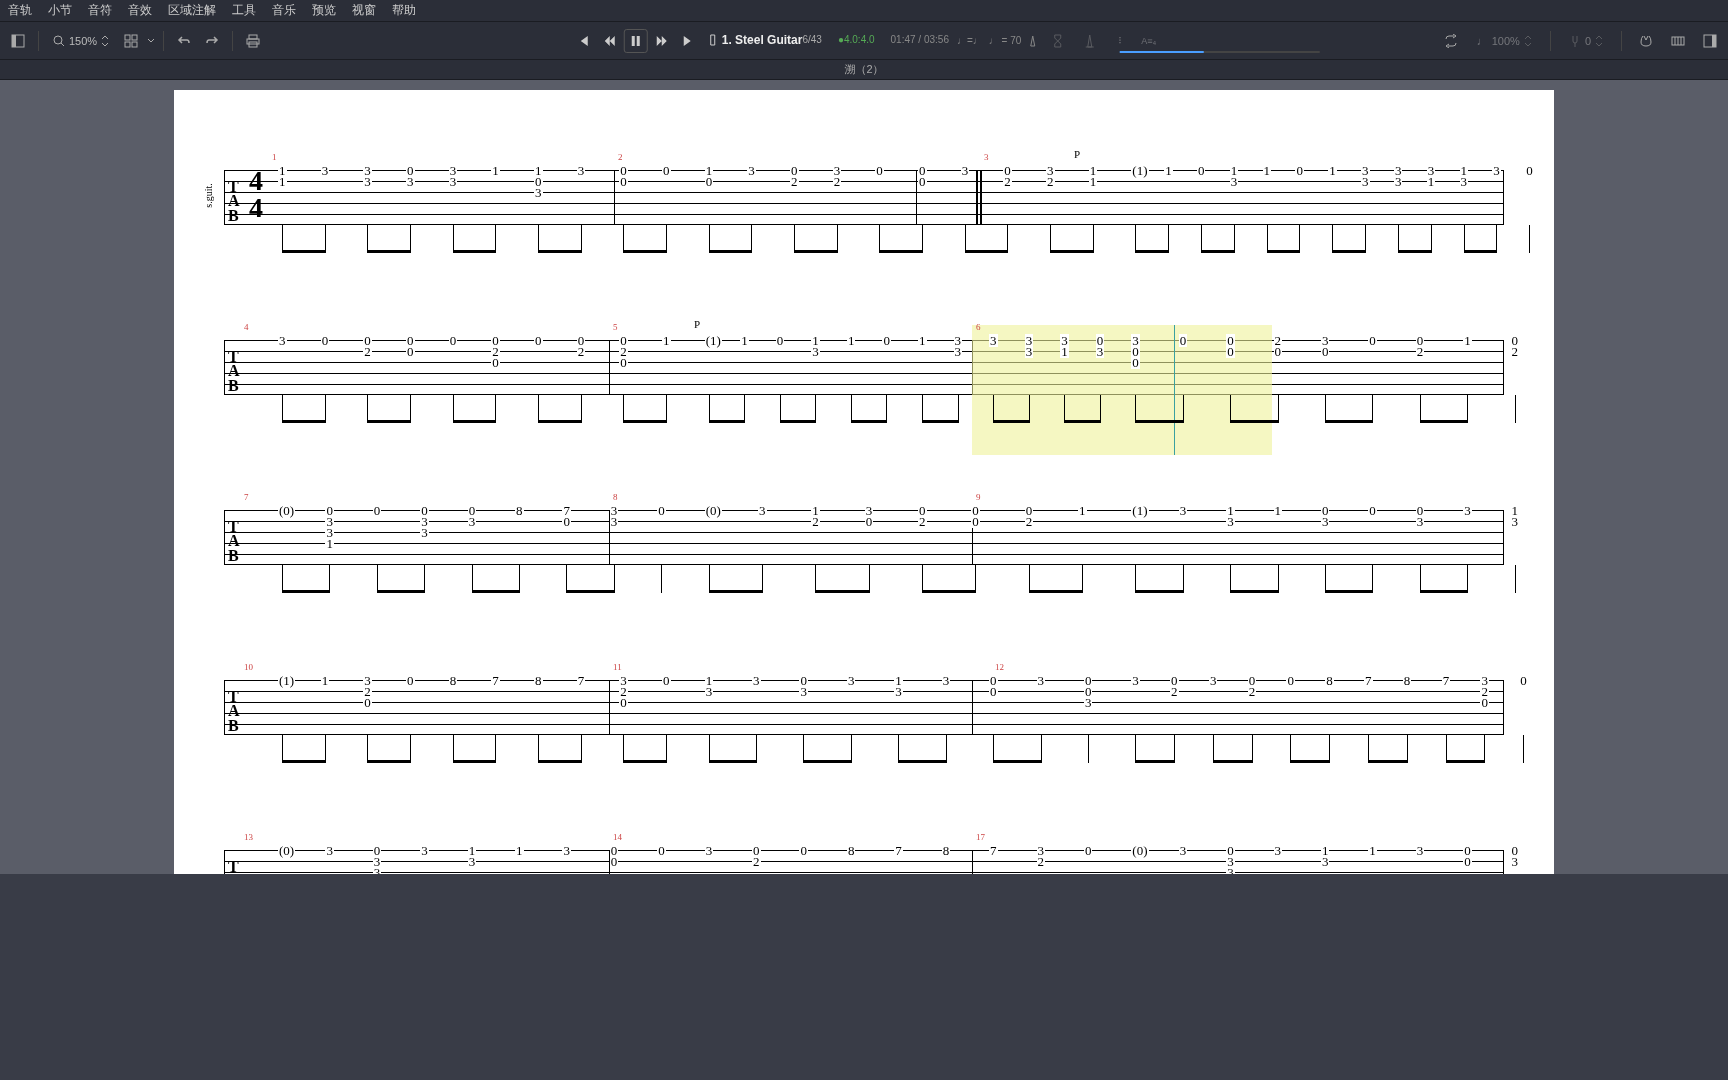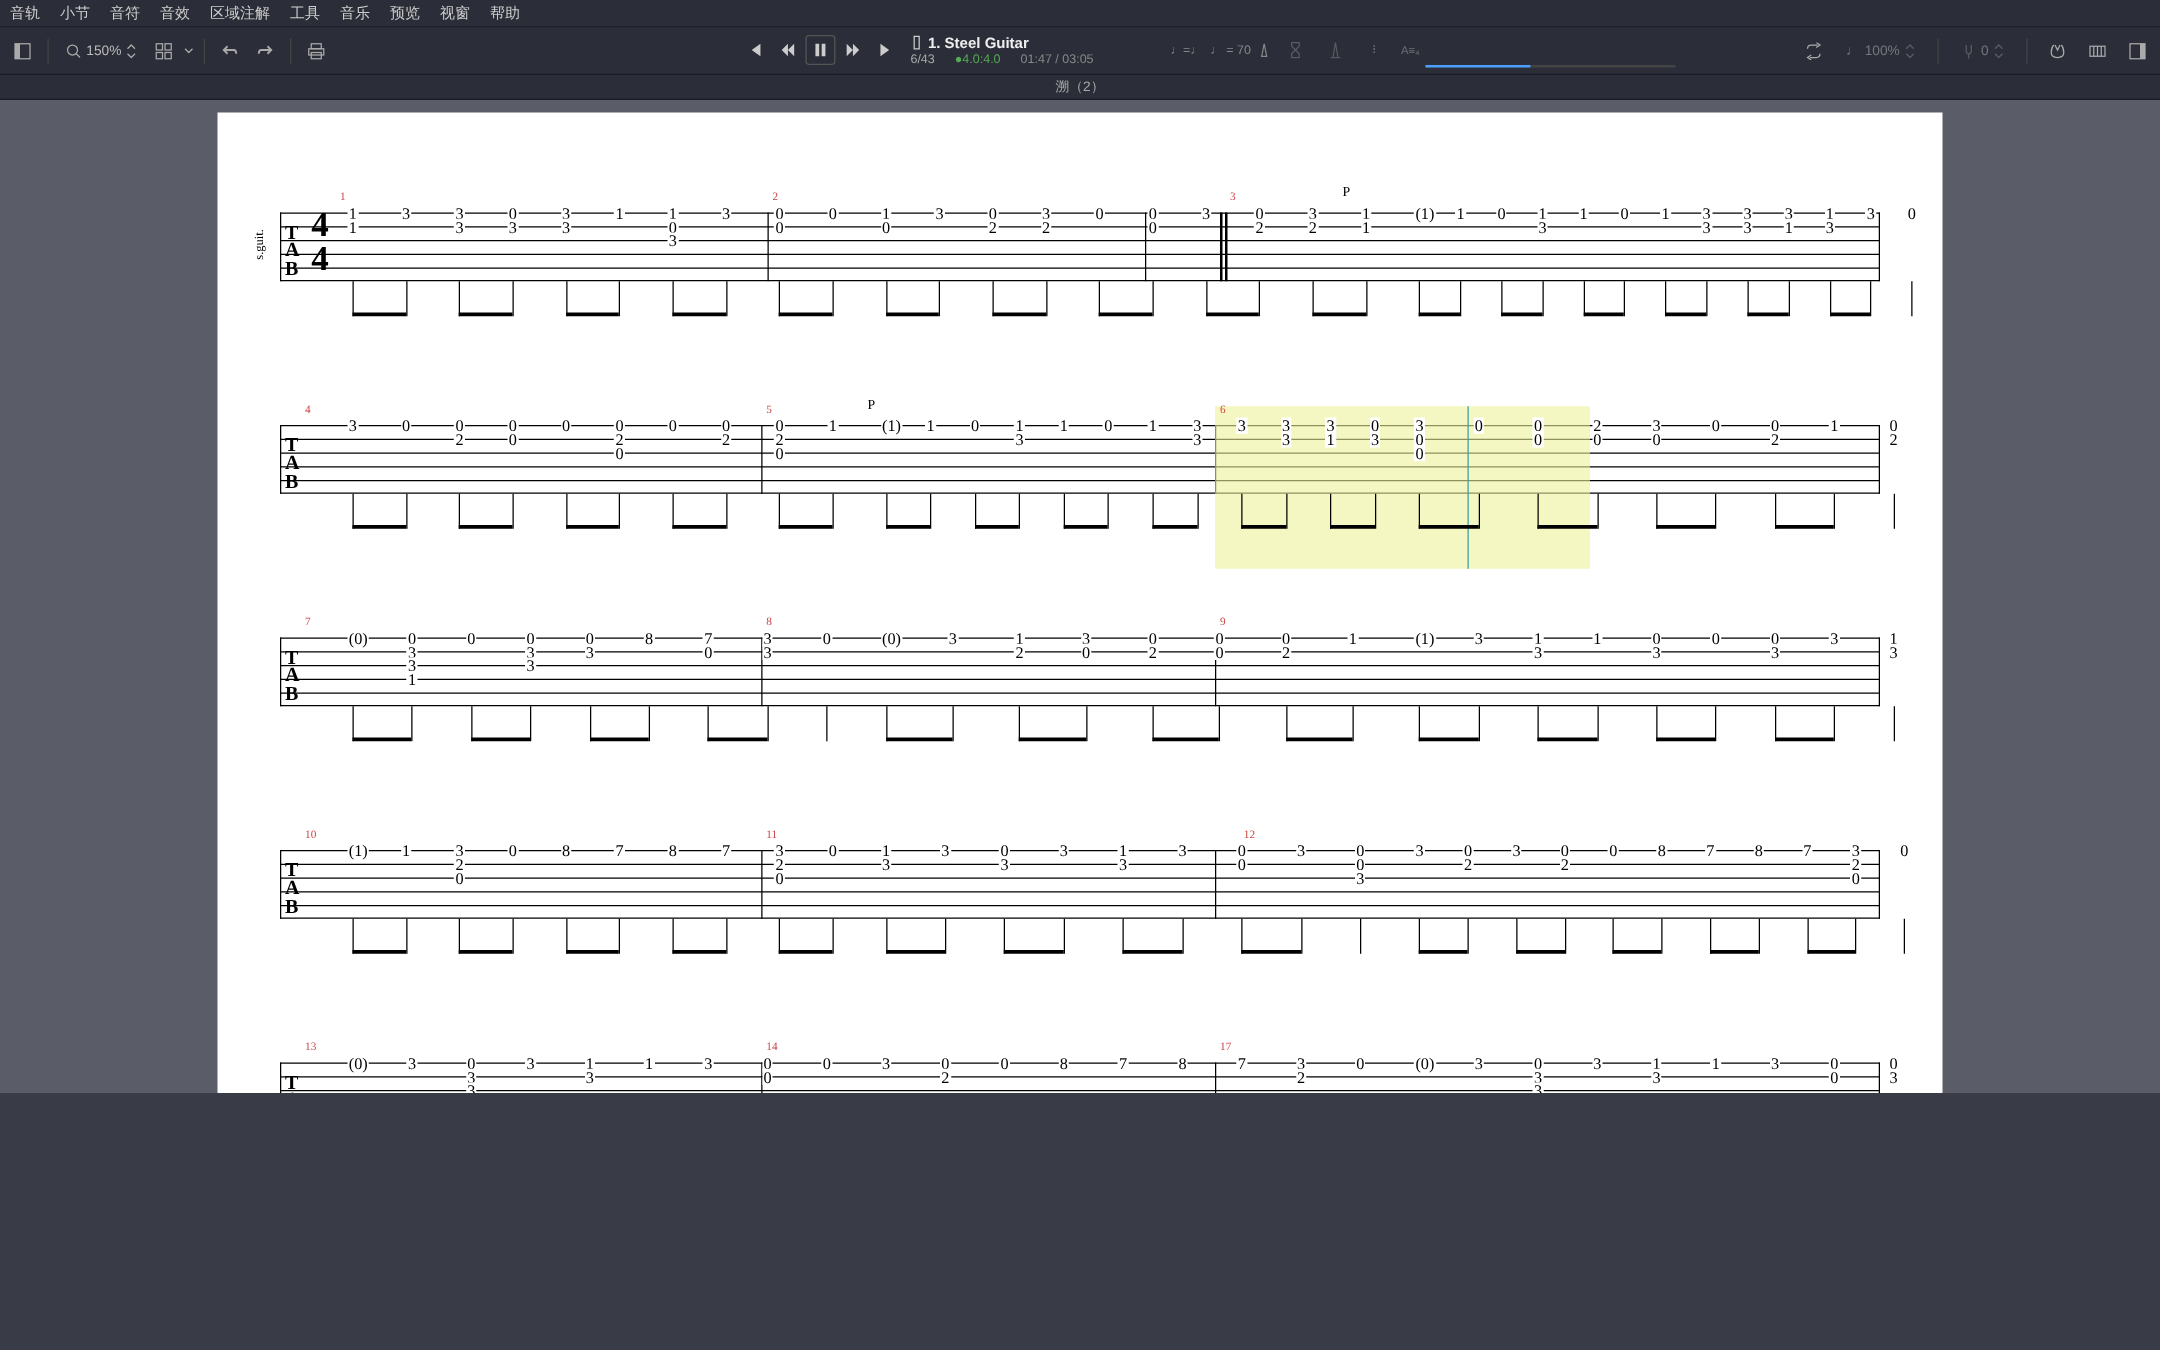--- a/index.html
+++ b/index.html
@@ -8,21 +8,21 @@
 .menubar{height:22px;background:#2b2e38;display:flex;align-items:center;padding:0 8px;font-size:12px;gap:16px;border-bottom:1px solid #1a1c22}
 .menubar span{cursor:default}
 .toolbar{height:38px;background:#2b2e38;display:flex;align-items:center;border-bottom:1px solid #1a1c22;padding:0 6px;gap:4px;position:relative}
 .tb-group{display:flex;align-items:center;gap:2px}
 .tb-btn{width:24px;height:24px;display:flex;align-items:center;justify-content:center;border-radius:3px;color:#aaa;cursor:pointer}
 .zoom{display:flex;align-items:center;gap:4px;padding:0 6px;font-size:11px;color:#bbb}
 .sep{width:1px;height:20px;background:#444;margin:0 4px}
 .transport{position:absolute;left:50%;transform:translateX(-50%);display:flex;align-items:center;gap:8px}
 .transport .play-controls{display:flex;align-items:center;gap:2px}
 .transport .play-btn{width:24px;height:24px;border:1px solid #555;border-radius:3px;display:flex;align-items:center;justify-content:center;color:#ccc;cursor:pointer}
-.track-info{display:flex;flex-direction:column;font-size:10px;line-height:1.2;min-width:200px}
+.track-info{display:flex;flex-direction:row;font-size:10px;line-height:1.2;min-width:200px}
 .track-name{font-weight:bold;font-size:12px;color:#eee;display:flex;align-items:center;gap:4px}
 .track-stats{display:flex;gap:16px;color:#888;align-items:center;font-size:10px}
 .track-stats .bar{color:#aaa}
 .track-stats .green{color:#5a5}
 .tempo-box{display:flex;align-items:center;gap:6px;font-size:10px;color:#888}
 .right-tools{margin-left:auto;display:flex;align-items:center;gap:8px}
 .progress{position:absolute;bottom:0;left:548px;width:200px;height:2px;background:#444}
 .progress-fill{height:100%;width:42%;background:#4a9eff}
 .title-tab{height:20px;background:#2b2e38;display:flex;align-items:center;justify-content:center;font-size:11px;color:#aaa;border-bottom:1px solid #1a1c22}
 .canvas-wrap{flex:1;background:#5a5d68;overflow:auto;position:relative}
@@ -150,21 +150,21 @@
       <div class="track-info">
         <div class="track-name">
           <svg width="10" height="12">
               <path d="M3 1 L7 1 L7 11 L3 11 Z" fill="none" stroke="#ccc"></path>
             </svg>
           <span>1. Steel Guitar</span>
         </div>
         <div class="track-stats">
           <span class="bar">6/43</span>
           <span class="green">●<span>4.0:4.0</span></span>
-          <span>01:47 / 03:05</span>
+          <span>01:47 / 03:56</span>
         </div>
       </div>
       <div class="tempo-box">
         <span>♩=♩</span>
         <span>♩ = 70</span>
         <svg width="10" height="12">
             <path d="M3 11 L5 1 L7 11 Z" fill="none" stroke="#888"></path>
           </svg>
       </div>
       <div class="tb-btn" style="opacity:.5">

